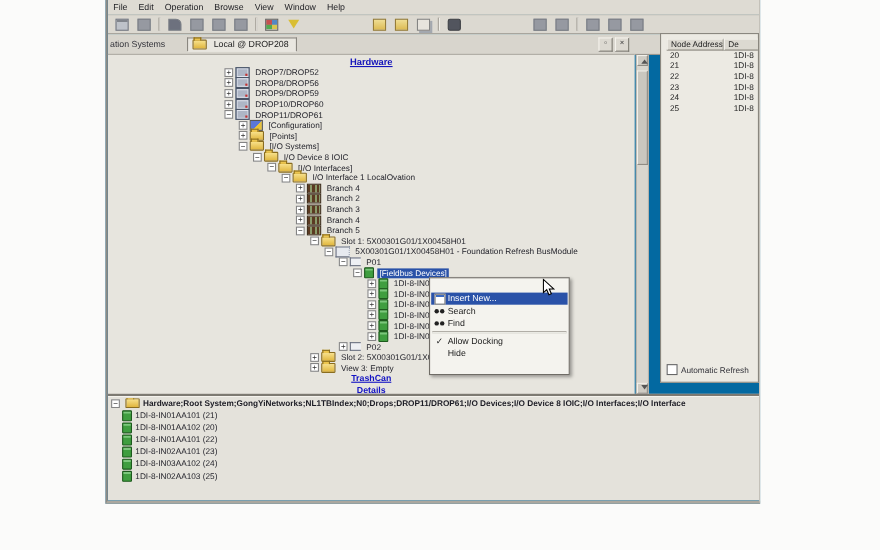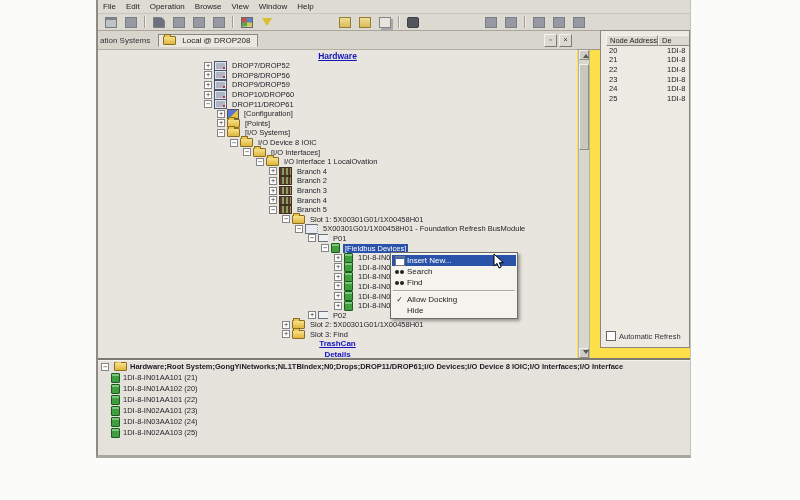--- a/index.html
+++ b/index.html
@@ -1,18 +1,18 @@
 <!DOCTYPE html>
 <html><head>
 <meta charset="utf-8">
 <style>
   html,body{margin:0;padding:0;}
   body{width:800px;height:500px;background:#fbfbfa;position:relative;overflow:hidden;
        font-family:"Liberation Sans","DejaVu Sans",sans-serif;-webkit-font-smoothing:antialiased;}
-  .app{position:absolute;left:96px;top:0;width:592px;height:455px;background:#fde047;
+  .app{position:absolute;left:96px;top:0;width:592px;height:455px;background:#0369a1;
        border-left:2px solid #8e8b84;border-bottom:3px solid #aaa79f;border-right:1px solid #c4c1b9;
        overflow:hidden;color:#222;}
   
   .menubar{position:absolute;left:0;top:0;width:100%;height:13px;background:#dedbd3;
            display:flex;align-items:center;font-size:8px;color:#1d1d22;}
   .mi{padding:0 5px;white-space:nowrap;}
   
   .toolbar{position:absolute;left:0;top:13px;width:100%;height:18px;background:#dcd9d1;
            border-top:1px solid #c9c6be;border-bottom:1px solid #a8a59d;display:flex;align-items:center;padding-left:3px;box-sizing:border-box;}
   .tb-btn{width:16px;height:14px;display:inline-flex;align-items:center;justify-content:center;margin:0 1px;border:1px solid transparent;}
@@ -23,21 +23,21 @@
   .tb-filter{background:none;border:none;width:0;height:0;border-left:5px solid transparent;border-right:5px solid transparent;border-top:8px solid #d8b818;}
   .tb-camera{background:#3a3f4a;border-radius:2px;border-color:#23262d;}
   .tb-undo{background:#5a6070;border-radius:0 5px 0 0;}
   .tb-new-item,.tb-open-item{background:linear-gradient(#f3df8a,#ddb63e);border-color:#8a6d1f;}
   .tb-duplicate{background:#e9e7e0;border-color:#777;box-shadow:2px 2px 0 #9aa0aa;}
   .tb-print{background:#b9bec8;border-color:#676c76;box-shadow:inset 0 2px 0 #71767f;}
   
   .tabrow{position:absolute;left:0;top:31px;width:100%;height:18px;background:#d8d5cd;border-bottom:1px solid #9a978f;
           display:flex;align-items:center;font-size:8px;}
   .tabrow-label{margin-left:2px;color:#33333a;white-space:nowrap;}
-  .tab{display:inline-flex;align-items:center;margin-left:8px;padding:1px 7px 1px 4px;background:#e9e7e0;
+  .tab{display:inline-flex;align-items:center;margin-left:20px;padding:1px 7px 1px 4px;background:#e9e7e0;
        border:1px solid #8a8780;border-bottom-color:#e9e7e0;font-size:8px;gap:3px;}
   .tabrow-btns{position:absolute;right:118px;top:3px;display:flex;gap:2px;}
   .trb{width:11px;height:11px;background:#dcd9d1;border:1px solid;border-color:#f4f2ec #7d7a72 #7d7a72 #f4f2ec;
        font-size:7px;line-height:9px;text-align:center;color:#333;}
   
   .treepane{position:absolute;left:0;top:49px;width:479px;height:309px;background:#e7e5de;overflow:hidden;border-top:1px solid #b2afa7;}
   .tree-header{text-align:center;font-size:8.5px;font-weight:bold;color:#1515bb;text-decoration:underline;padding-top:1px;}
   .trow{height:9.6px;display:flex;align-items:center;white-space:nowrap;font-size:7.5px;color:#24242c;}
   .exp{flex:none;width:8px;height:8px;box-sizing:border-box;border:1px solid #848484;background:#fff;
        font:7px/6px "DejaVu Sans Mono",monospace;text-align:center;color:#333;margin-right:2px;}
@@ -73,21 +73,21 @@
   .cb{width:8px;height:8px;background:#fff;border:1px solid #666;flex:none;}
   
   .bottompane{position:absolute;left:0;top:358px;width:100%;height:97px;background:#e4e2db;
               border-top:2px solid #7d7a72;box-shadow:inset 0 1px 0 #f4f2ec;padding-top:2px;box-sizing:border-box;}
   .bp-root{display:flex;align-items:center;font-size:7.5px;font-weight:bold;color:#1b1b24;padding-left:3px;white-space:nowrap;overflow:hidden;}
   .bp-root .ic{margin:0 3px;}
   .bp-rows{margin-left:13px;margin-top:1px;}
   .bp-row{height:11px;display:flex;align-items:center;font-size:7.5px;color:#24242c;white-space:nowrap;}
   
   .ctxmenu{position:absolute;left:292px;top:252px;width:124px;background:#f4f3ee;border:1px solid #6f6c66;
-           box-shadow:2px 2px 3px rgba(0,0,0,.35);padding:2px 1px;z-index:50;font-size:8px;}
+           box-shadow:2px 2px 3px rgba(0,0,0,.35);padding:13px 1px;z-index:50;font-size:8px;}
   .cm-item{height:11px;display:flex;align-items:center;color:#222;}
   .cm-item.hl{background:#2a52a8;color:#fff;}
   .cm-icw{flex:none;width:15px;display:flex;justify-content:center;align-items:center;}
   .cm-insert{width:8px;height:8px;background:#fff;border:1px solid #777;box-shadow:inset 0 2px 0 #3a6ac2;}
   .cm-binoc{width:4px;height:4px;border-radius:50%;background:#222;box-shadow:5px 0 0 #222;margin-right:5px;}
   .cm-check{font-size:8px;line-height:8px;color:#222;}
   .cm-sep{height:1px;background:#aaa79f;border-bottom:1px solid #fbfaf6;margin:2px 1px;}
   
   .cursor{position:absolute;left:395px;top:253px;z-index:60;}
 </style>
@@ -317,21 +317,21 @@
           <span class="tlabel">P02</span>
         </div>
         <div class="trow" style="padding-left: 184px;">
           <span class="exp">+</span>
           <span class="ic ic-folder"></span>
           <span class="tlabel">Slot 2: 5X00301G01/1X00458H01</span>
         </div>
         <div class="trow" style="padding-left: 184px;">
           <span class="exp">+</span>
           <span class="ic ic-folder"></span>
-          <span class="tlabel">Slot 3: Find</span>
+          <span class="tlabel">View 3: Empty</span>
         </div>
       </div>
     <div id="treelinks">
         <div class="tree-link">TrashCan</div>
         <div class="tree-link">Details</div>
       </div>
   </div>
 
   <div class="vscroll">
     <div class="varrow up"></div>

